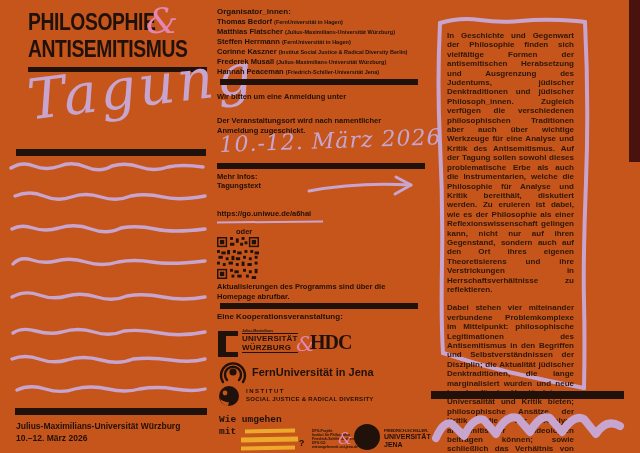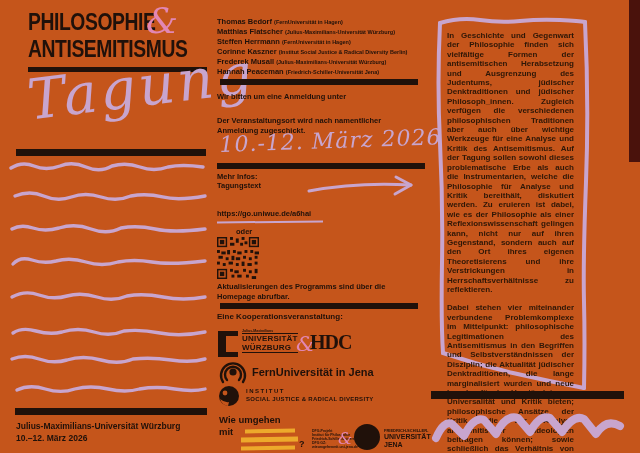--- a/index.html
+++ b/index.html
@@ -32,21 +32,21 @@
   .org-row{font-size:7.5px;line-height:10px;font-weight:800;white-space:nowrap;}
   .org-aff{font-size:5.5px;font-weight:600;}
 
   
   .main-par{font-size:8px;line-height:9.4px;font-weight:700;color:var(--body);
             text-align:justify;hyphens:auto;-webkit-hyphens:auto;}
   .main-par + .main-par{margin-top:9px;}
 
   .tinytext{font-size:3.5px;line-height:4px;font-weight:700;color:var(--ink);white-space:nowrap;}
   .yellowbar{position:absolute;background:var(--yellow);transform:rotate(-1deg);}
-  .slab{font-family:Liberation Sans, sans-serif;font-weight:700;color:var(--ink);}
+  .slab{font-family:Liberation Mono, monospace;font-weight:700;color:var(--ink);}
 </style>
 </head>
 <body>
 
 <div class="poster">
 
   <div class="abs title-line" style="top:9px;">PHILOSOPHIE</div>
   <div class="abs hand title-amp">&amp;</div>
   <div class="abs title-line" style="top:36px;">ANTISEMITISMUS</div>
 
@@ -79,20 +79,21 @@
     </svg>
   <svg class="abs" style="left:14px;top:381px;" width="194" height="16" viewBox="0 0 198 16">
       <path class="wave-stroke" d="M3,9 Q16,3 32,8 T62,8 Q78,4 96,8 T128,8 Q146,5 164,8 T195,8"></path>
     </svg>
 
   <div class="bar" style="left:15px;top:408px;width:192px;height:7px;"></div>
 
   <div class="abs ink" style="left:16px;top:421px;font-size:8.5px;font-weight:800;">Julius-Maximilians-Universität Würzburg</div>
   <div class="abs ink" style="left:16px;top:433px;font-size:8.5px;font-weight:800;">10.–12. März 2026</div>
 
+  <div class="abs mid t7 b7" style="top:7px;font-size:8px;">Organisator_innen:</div>
 
   <div class="abs mid" style="top:17px;">
     <div class="org-row"><span>Thomas Bedorf</span> <span class="org-aff">(FernUniversität in Hagen)</span></div>
     <div class="org-row"><span>Matthias Flatscher</span> <span class="org-aff">(Julius-Maximilians-Universität Würzburg)</span></div>
     <div class="org-row"><span>Steffen Herrmann</span> <span class="org-aff">(FernUniversität in Hagen)</span></div>
     <div class="org-row"><span>Corinne Kaszner</span> <span class="org-aff">(Institut Social Justice &amp; Radical Diversity Berlin)</span></div>
     <div class="org-row"><span>Frederek Musall</span> <span class="org-aff">(Julius-Maximilians-Universität Würzburg)</span></div>
     <div class="org-row"><span>Hannah Peaceman</span> <span class="org-aff">(Friedrich-Schiller-Universität Jena)</span></div>
   </div>
 

